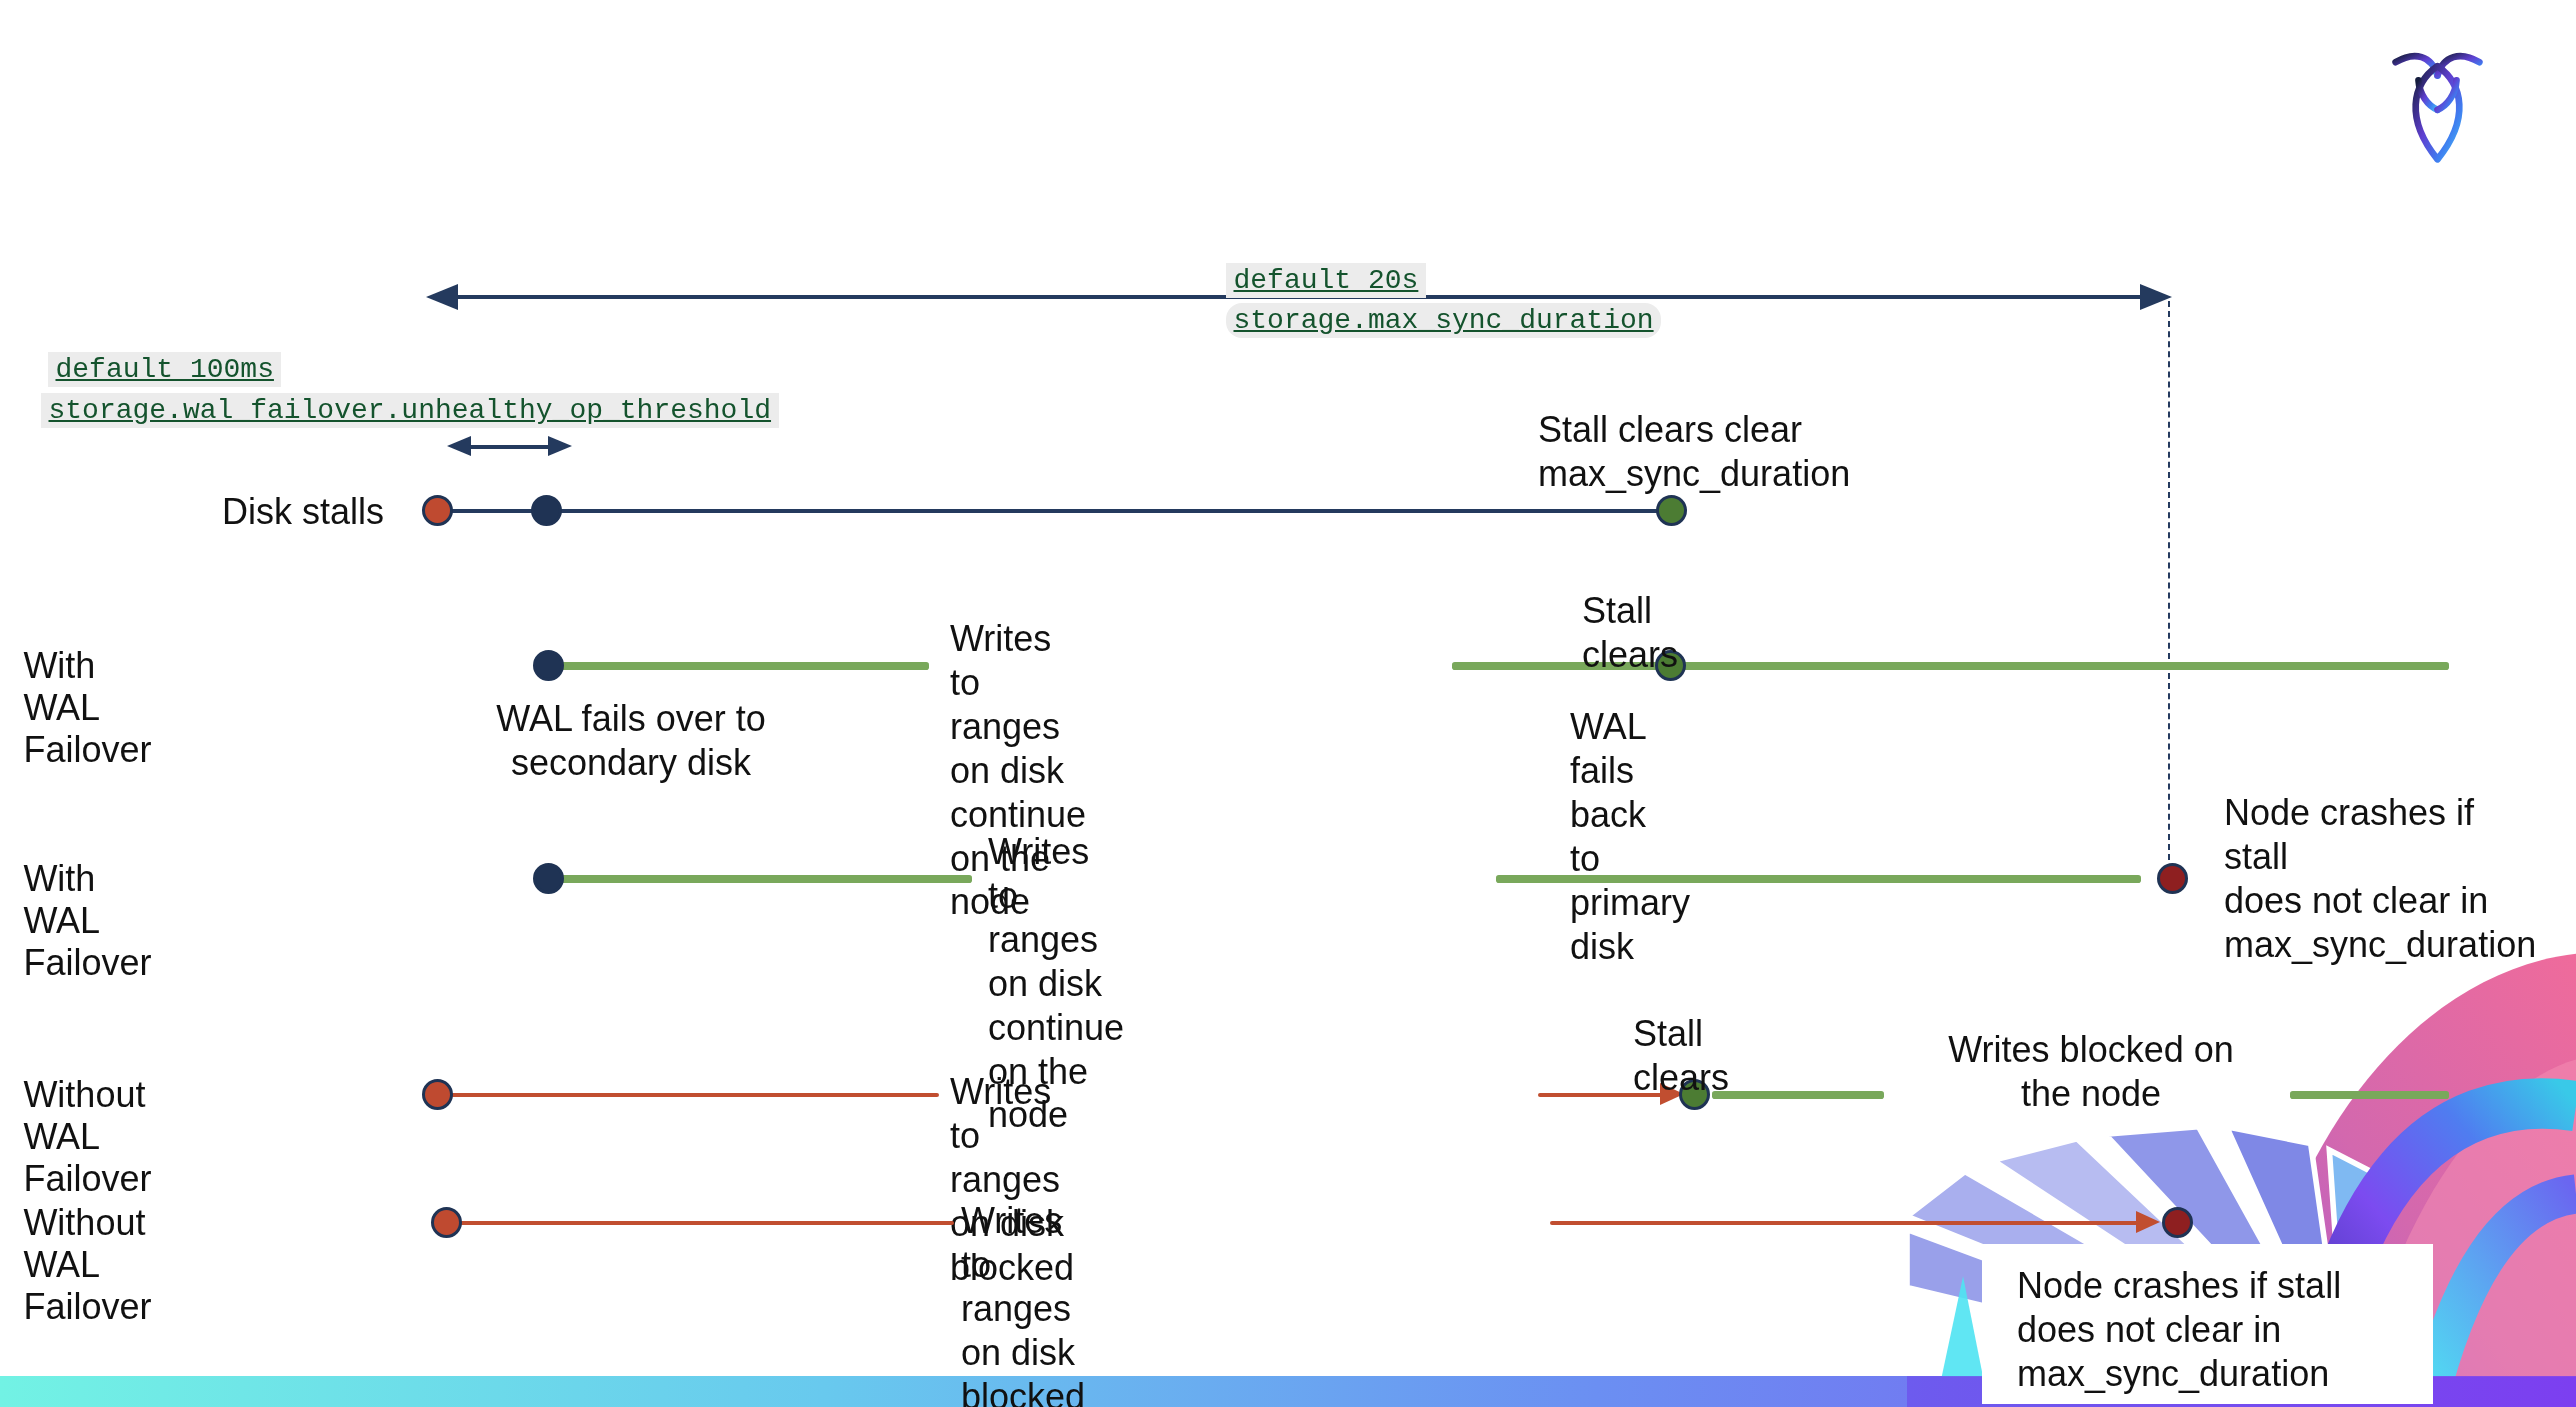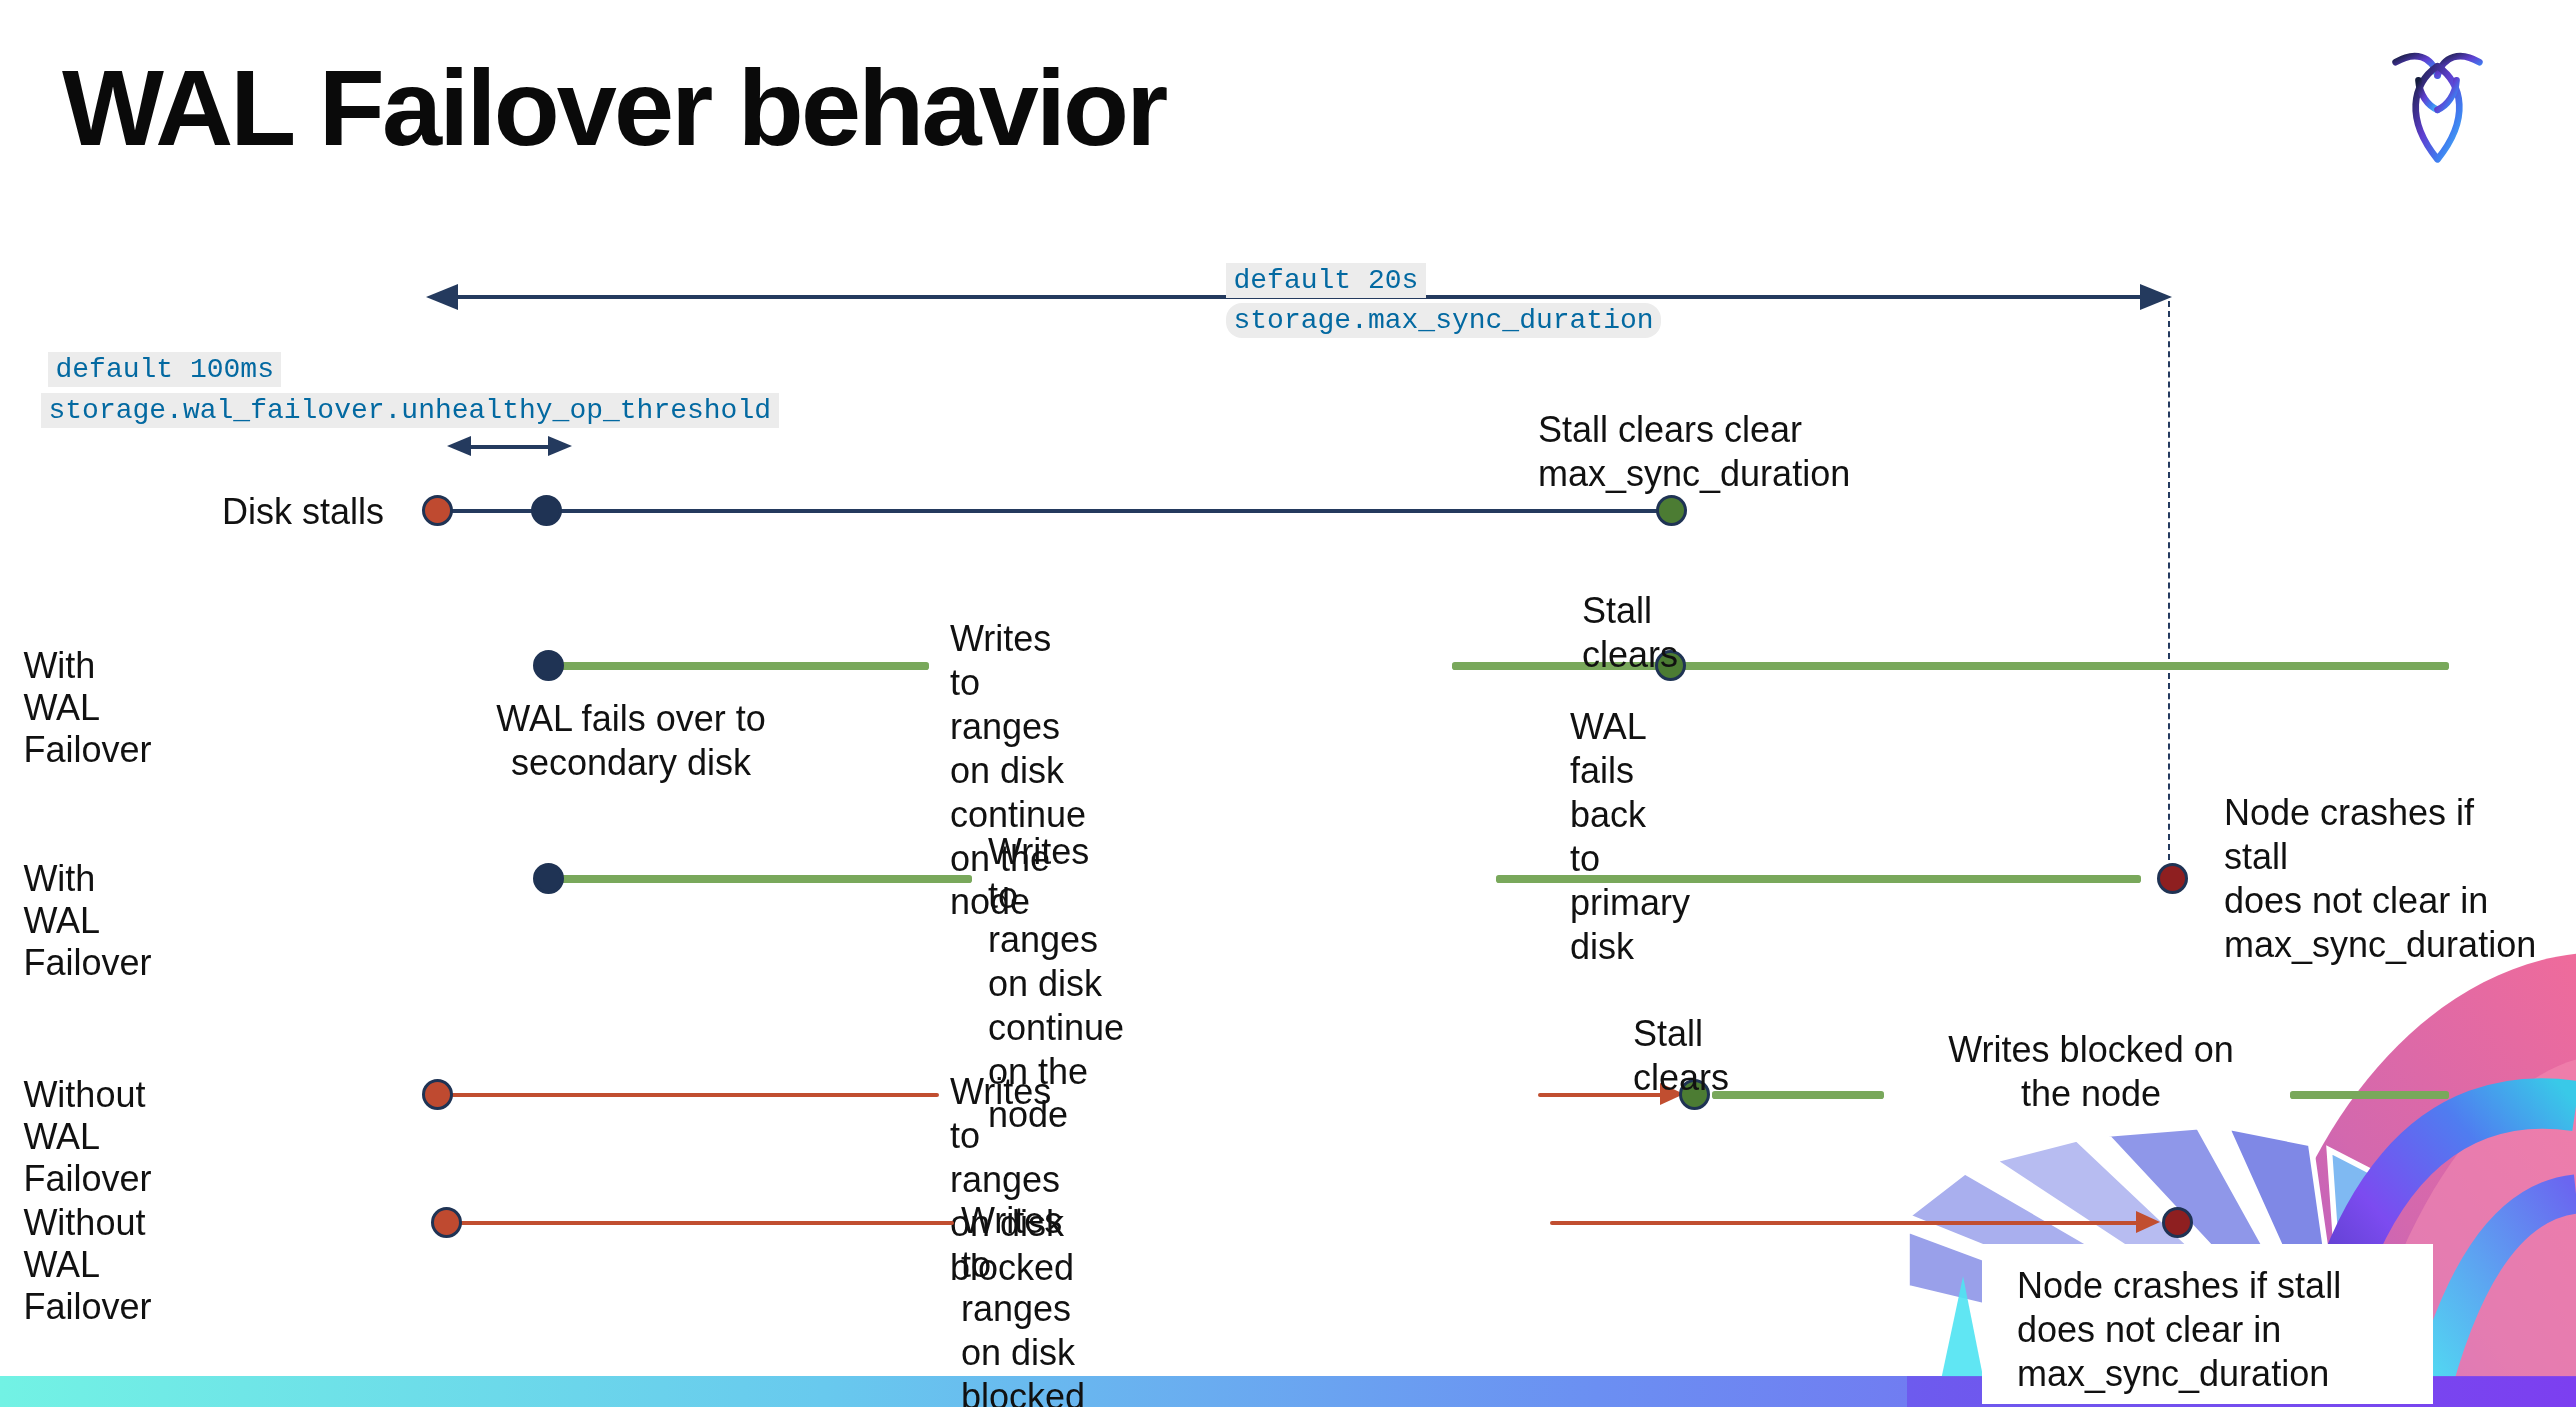--- a/index.html
+++ b/index.html
@@ -39,22 +39,22 @@
   .ah-left.small{border-top-width:10.3px;border-bottom-width:10.3px;border-right-width:24px;}
   .ah-right.small{border-top-width:10.3px;border-bottom-width:10.3px;border-left-width:24px;}
   .ah-red{border-top:11.2px solid transparent;border-bottom:11.2px solid transparent;
           border-left:24px solid var(--red-line);}
 
   .row-label{position:absolute;font-size:36px;color:var(--text);z-index:6;}
   .note{position:absolute;font-size:36px;color:var(--text);line-height:1.22;
         white-space:pre-wrap;z-index:7;}
   .note.center{text-align:center;}
   .mono-label{position:absolute;font-family:"Liberation Mono","DejaVu Sans Mono",monospace;
-        font-size:28px;color:#0369a1;background:var(--label-bg);padding:1.9px 7.5px;
-        line-height:1.12;z-index:5;white-space:pre;}
+        font-size:28px;color:#14532d;background:var(--label-bg);padding:1.9px 7.5px;
+        line-height:1.12;z-index:5;white-space:pre;text-decoration:underline;}
 
   .bottom-bar{position:absolute;left:0;top:1376px;width:2576px;height:32px;z-index:1;
      background:linear-gradient(90deg,var(--bar-aqua) 0%,var(--bar-sky) 32%,var(--bar-blue) 62%,var(--bar-violet) 100%);}
 
   .art{position:absolute;left:1907px;top:921px;width:669px;height:487px;z-index:2;}
   .layer{position:absolute;z-index:3;}
 
   .crash-box{position:absolute;left:1982px;top:1244px;width:451px;height:160px;
      background:#ffffff;z-index:8;}
   .crash-box-text{position:absolute;left:2017px;top:1264px;font-size:36px;line-height:1.22;
@@ -102,21 +102,20 @@
       <path d="M 470,505 L 452,245 L 520,280 Z" fill="#7fb9f2"></path>
     </g>
     <path d="M 30,521 L 60,380 L 88,521 Z" fill="#4fe3f2" opacity="0.9"></path>
 
     <path d="M 430,521 C 468,295 560,175 716,198" fill="none" stroke="url(#garch)" stroke-width="54"></path>
     <path d="M 556,521 C 590,385 640,300 716,292" fill="none" stroke="url(#gcyan)" stroke-width="42"></path>
 
     <rect x="0" y="487" width="716" height="34" fill="url(#gstrip)"></rect>
   </svg>
 
-  <div class="title">WAL Failover behavior</div>
   <svg class="logo" viewBox="0 0 100 124">
     <defs>
       <linearGradient id="glogo" x1="0" y1="0" x2="1" y2="1">
         <stop offset="0" stop-color="#151c3d"></stop>
           <stop offset="0.45" stop-color="#5f3fd0"></stop>
         <stop offset="0.75" stop-color="#3f7df0"></stop>
           <stop offset="1" stop-color="#49c0f5"></stop>
       </linearGradient>
     </defs>
     <g fill="none" stroke="url(#glogo)" stroke-width="7" stroke-linecap="round" stroke-linejoin="round">

